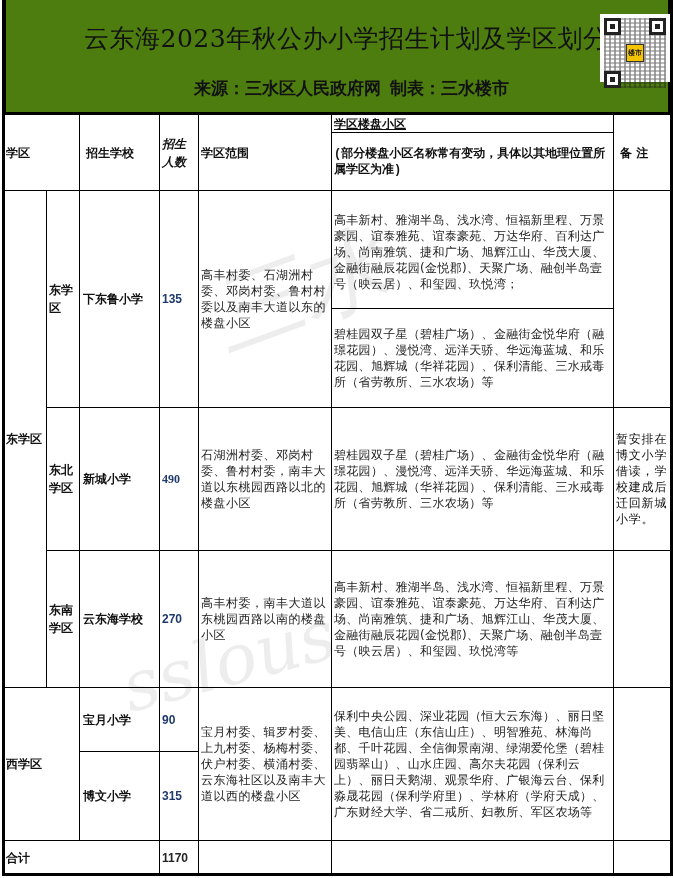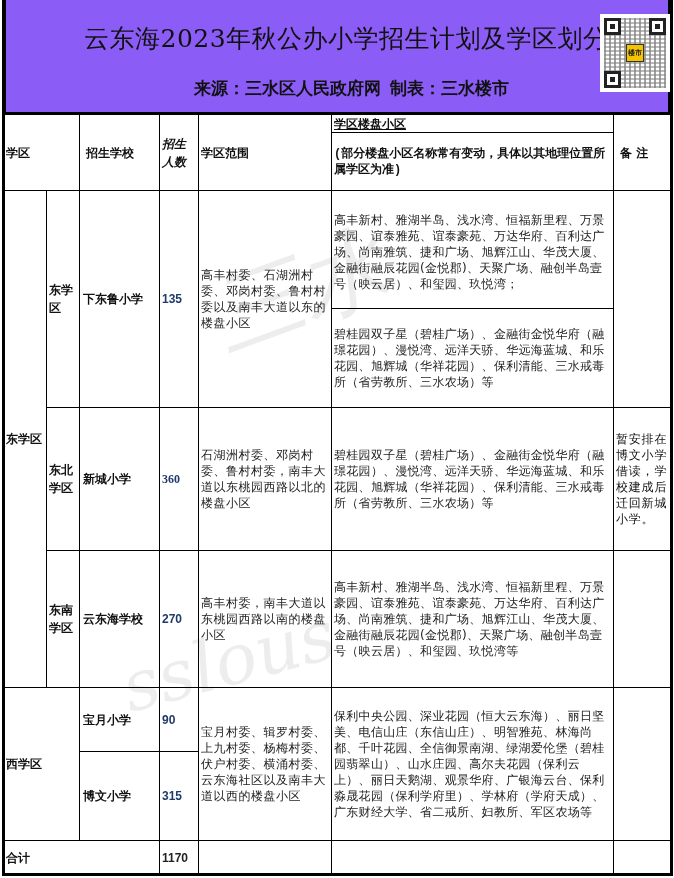--- a/index.html
+++ b/index.html
@@ -1,22 +1,22 @@
 <!DOCTYPE html>
 <html><head>
 <meta charset="utf-8">
 <style>
   * { box-sizing: border-box; margin: 0; padding: 0; }
   html, body { width: 674px; height: 878px; background: #ffffff; overflow: hidden; }
   body { font-family: "DejaVu Sans", "Liberation Sans", sans-serif; color: #111; position: relative; }
   .frame { position: absolute; left: 2px; top: 0; width: 671px; height: 876px; border: 3px solid #000; border-top: none; }
-  .banner { position: absolute; left: 3px; top: 0; width: 668px; height: 114px; background: #8b5cf6; border-bottom: 2px solid #000; border-left: 3px solid #000; border-right: 3px solid #000; }
+  .banner { position: absolute; left: 3px; top: 0; width: 668px; height: 114px; background: #4d7c0f; border-bottom: 2px solid #000; border-left: 3px solid #000; border-right: 3px solid #000; }
   .title { position: absolute; left: 78px; top: 22px; font-family: "DejaVu Serif", "Liberation Serif", serif; font-size: 25px; font-weight: normal; letter-spacing: 0.5px; color: #111; white-space: nowrap; }
   .subline { position: absolute; top: 77px; font-size: 17px; font-weight: bold; color: #111; white-space: nowrap; }
-  .qr { position: absolute; left: 594px; top: 14px; width: 70px; height: 78px; background: #fff; padding: 4px; }
+  .qr { position: absolute; left: 594px; top: 14px; width: 70px; height: 68px; background: #fff; padding: 4px; }
   .qr-grid { position: relative; width: 62px; height: 70px; }
   .qr-finder { position: absolute; width: 17px; height: 17px; border: 3px solid #222; background: #fff; }
   .qr-finder::after { content: ""; position: absolute; left: 3px; top: 3px; width: 5px; height: 5px; background: #222; }
   .qr-dots { position: absolute; left: 0; top: 0; width: 62px; height: 70px;
     background-image: repeating-linear-gradient(90deg, rgba(30,30,30,0.75) 0 2px, transparent 2px 5px), repeating-linear-gradient(0deg, rgba(30,30,30,0.55) 0 2px, transparent 2px 4px);
     opacity: 0.55; }
   .qr-logo { position: absolute; left: 22px; top: 26px; width: 18px; height: 18px; background: #f5c400; border: 1px solid #333; font-size: 7px; font-weight: bold; color: #222; text-align: center; line-height: 16px; }
 
   table.grid { position: absolute; left: 3px; top: 114px; border-collapse: collapse; table-layout: fixed; }
   table.grid td { border: 1.5px solid #000; vertical-align: middle; font-size: 12px; line-height: 16px; padding: 0 2px; overflow: hidden; }
@@ -87,21 +87,21 @@
       <td class="estates" style="vertical-align:middle;padding-top:4px;">高丰新村、雅湖半岛、浅水湾、恒福新里程、万景豪园、谊泰雅苑、谊泰豪苑、万达华府、百利达广场、尚南雅筑、捷和广场、旭辉江山、华茂大厦、金融街融辰花园(金悦郡)、天聚广场、融创半岛壹号（映云居）、和玺园、玖悦湾；</td>
       <td rowspan="2"></td>
     </tr>
     <tr style="height:99px;">
       <td class="estates">碧桂园双子星（碧桂广场）、金融街金悦华府（融璟花园）、漫悦湾、远洋天骄、华远海蓝城、和乐花园、旭辉城（华祥花园）、保利清能、三水戒毒所（省劳教所、三水农场）等</td>
     </tr>
 
     <tr style="height:143px;">
       <td class="bold" style="line-height:18px;">东北学区</td>
       <td class="bold" style="padding-left:3px;">新城小学</td>
-      <td class="num num-blue" style="font-family:'Liberation Serif',serif;">360</td>
+      <td class="num num-blue" style="font-family:'Liberation Serif',serif;">490</td>
       <td class="range">石湖洲村委、邓岗村委、鲁村村委，南丰大道以东桃园西路以北的楼盘小区</td>
       <td class="estates">碧桂园双子星（碧桂广场）、金融街金悦华府（融璟花园）、漫悦湾、远洋天骄、华远海蓝城、和乐花园、旭辉城（华祥花园）、保利清能、三水戒毒所（省劳教所、三水农场）等</td>
       <td class="note">暂安排在博文小学借读，学校建成后迁回新城小学。</td>
     </tr>
 
     <tr style="height:137px;">
       <td class="bold" style="line-height:18px;">东南学区</td>
       <td class="bold" style="padding-left:3px;margin-top:47px;">云东海学校</td>
       <td class="num num-blue">270</td>
       <td class="range">高丰村委，南丰大道以东桃园西路以南的楼盘小区</td>

